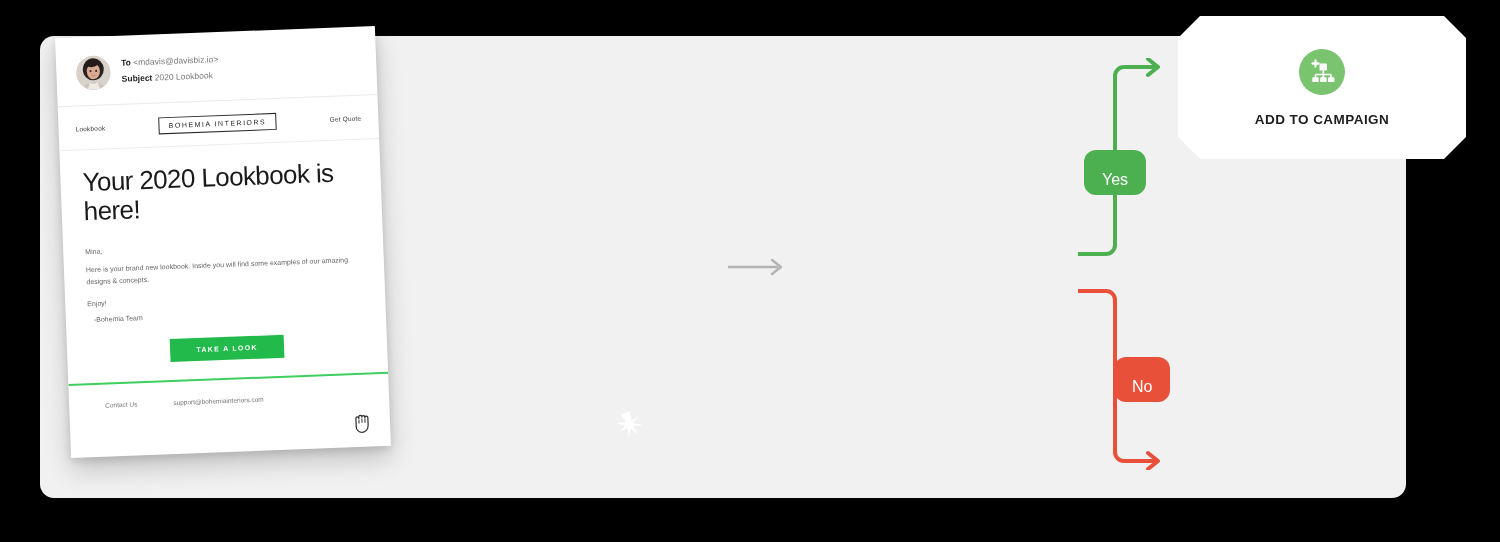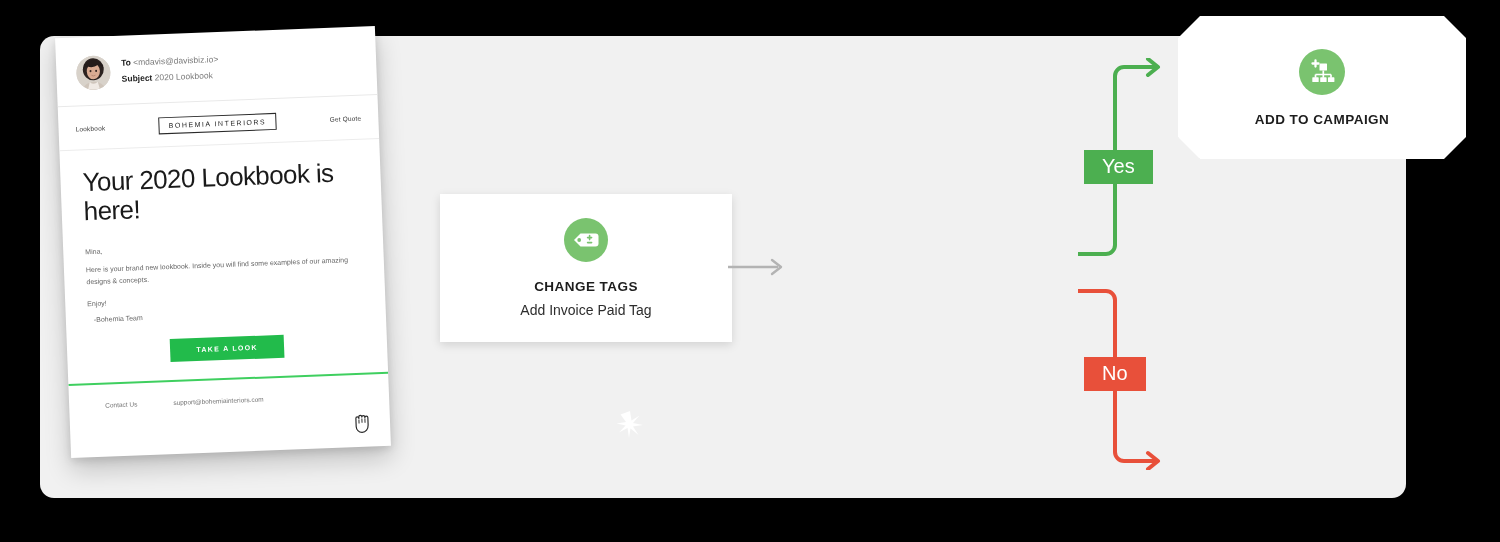--- a/index.html
+++ b/index.html
@@ -104,25 +104,25 @@
   #node-send-email  { left: 1172px; top: 374px; width: 296px; height: 120px; }
 
   
   .connector { position: absolute; pointer-events: none; }
   #conn-straight { left: 728px; top: 250px; }
   #conn-yes { left: 1078px; top: 58px; }
   #conn-no  { left: 1078px; top: 286px; }
 
   
   .pill {
-    position: absolute; color: #fff; font-size: 20px;
-    padding: 4px 18px 5px 18px; border-radius: 0; line-height: 1.25;
+    position: absolute; color: #fff; font-size: 16px;
+    padding: 20px 18px 5px 18px; border-radius: 12px; line-height: 1.25;
   }
   #pill-yes { left: 1084px; top: 150px; background: #4caf50; }
-  #pill-no  { left: 1084px; top: 357px; background: #e8503a; }
+  #pill-no  { left: 1114px; top: 357px; background: #e8503a; }
 </style>
 </head>
 <body>
 
 <div id="stage">
 
   <div id="canvas-panel"></div>
 
   <svg id="sparkle" viewBox="0 0 36 36">
     <path d="M18 5 L19.5 14.5 L27.5 9.5 L21 17 L31 19 L21 20.5 L26.5 29 L18.5 22.5 L17 32 L15.5 22 L7 26.5 L13.5 19.5 L4.5 17.5 L14 16 L8.5 8.5 Z" fill="#ffffff" opacity="0.95"></path>
@@ -186,34 +186,20 @@
       <div>Contact Us</div>
       <div>support@bohemiainteriors.com</div>
     </div>
 
     <svg class="grab-cursor" width="22" height="24" viewBox="0 0 22 24">
       <path d="M4 14 V8.5 a1.5 1.5 0 0 1 3 0 V7 a1.5 1.5 0 0 1 3 0 V7.3 a1.5 1.5 0 0 1 3 0 V8 a1.5 1.5 0 0 1 3 0 v7.5 c0 4-2.6 7-6.2 7 C6.3 22.5 4 19.6 4 16.4 Z" fill="#ffffff" stroke="#2b2b2b" stroke-width="1.2" stroke-linejoin="round"></path>
       <path d="M7 9.5 v4 M10 8.6 v4.4 M13 8.9 v4.1" stroke="#2b2b2b" stroke-width="1"></path>
     </svg>
   </div>
 
-  <div class="node" id="node-change-tags">
-    <div class="node-inner">
-      <div class="node-icon">
-        <svg width="44" height="44" viewBox="0 0 44 44">
-          <circle cx="22" cy="22" r="22" fill="#7ac36f"></circle>
-          <path d="M16.5 15.5 h15 a3 3 0 0 1 3 3 v7 a3 3 0 0 1 -3 3 h-15 l-6.5 -6.5 Z" fill="#fff"></path>
-          <circle cx="15.2" cy="22" r="1.9" fill="#7ac36f"></circle>
-          <path d="M25.6 17.6 v4 M23.6 19.6 h4 M23.6 24.6 h4" stroke="#7ac36f" stroke-width="1.6" stroke-linecap="round"></path>
-        </svg>
-      </div>
-      <div class="node-title">CHANGE TAGS</div>
-      <div class="node-sub">Add Invoice Paid Tag</div>
-    </div>
-  </div>
 
 
   <div class="node" id="node-add-campaign">
     <div class="node-inner">
       <div class="node-icon">
         <svg width="46" height="46" viewBox="0 0 46 46">
           <circle cx="23" cy="23" r="23" fill="#7ac36f"></circle>
           <rect x="20.5" y="14.5" width="7.5" height="7" rx="0.6" fill="#fff"></rect>
           <path d="M24.3 21.5 v4 M16.5 25.5 h15.5 M16.5 25.5 v3.2 M32 25.5 v3.2 M24.3 25.5 v3.2" stroke="#fff" stroke-width="1.7"></path>
           <rect x="13.3" y="28.3" width="6.4" height="4.8" rx="0.6" fill="#fff"></rect>

